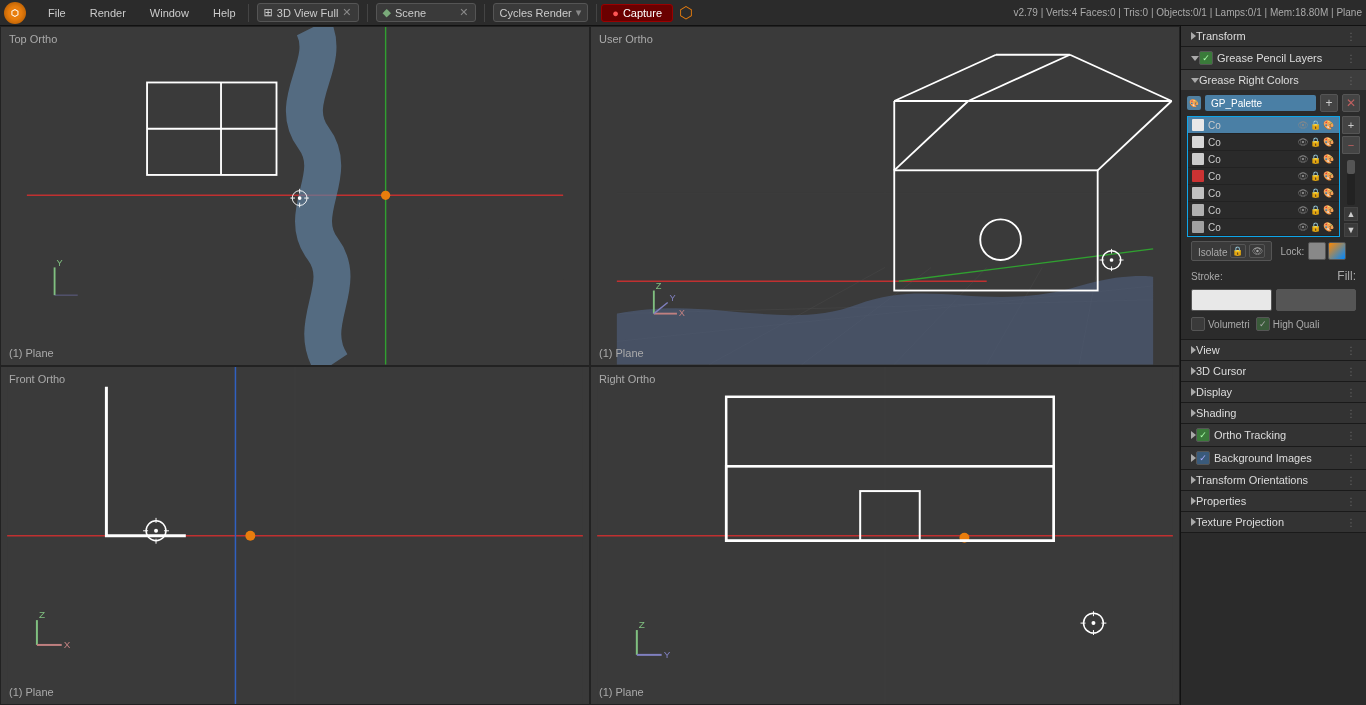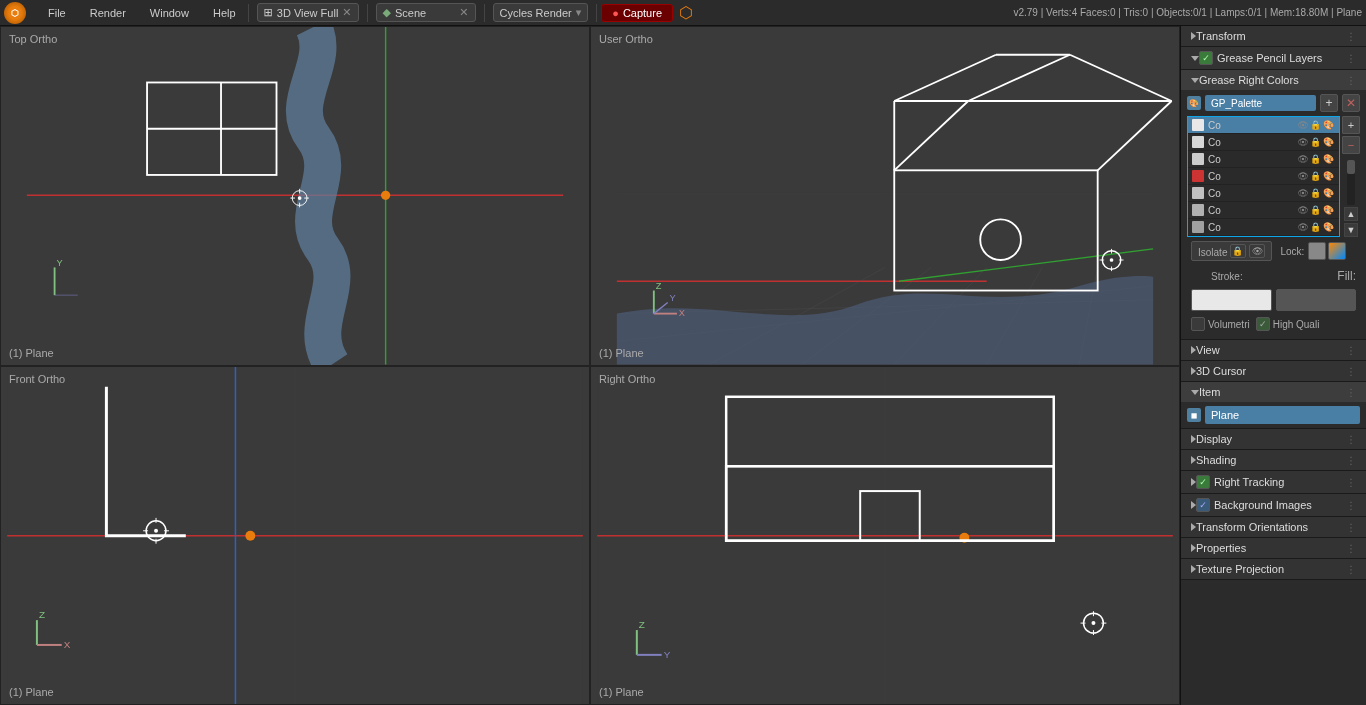--- a/index.html
+++ b/index.html
@@ -171,21 +171,20 @@
     .color-swatch { width: 12px; height: 12px; border-radius: 1px; flex-shrink: 0; }
     .color-label { font-size: 10px; color: #ccc; flex: 1; }
     .color-icons { display: flex; gap: 2px; margin-left: auto; font-size: 9px; color: #888; }
 
     
     .stroke-fill-row {
       display: flex;
       gap: 4px;
       padding: 4px;
       align-items: center;
-      margin-left: 20px;
     }
 
     .color-box {
       background: #444;
       border: 1px solid #555;
       border-radius: 2px;
       height: 20px;
       flex: 1;
     }
     .color-box.white { background: #e8e8e8; }
@@ -699,37 +698,20 @@
     </div>
 
     <div class="panel-section">
       <div class="panel-section-header">
         <div class="panel-triangle right"></div>
         <span>3D Cursor</span>
         <span style="margin-left:auto; color:#666; font-size:10px;">⋮</span>
       </div>
     </div>
 
-    <div class="panel-section">
-      <div class="panel-section-header" style="background:#3d3d3d;">
-        <div class="panel-triangle down"></div>
-        <span>Item</span>
-        <span style="margin-left:auto; color:#666; font-size:10px;">⋮</span>
-      </div>
-      <div class="panel-content">
-        <div style="display:flex;align-items:center;gap:4px;">
-          <div style="width:14px;height:14px;background:#5080a0;border-radius:2px;display:flex;align-items:center;justify-content:center;">
-            <span style="font-size:8px;color:#fff;">◼</span>
-          </div>
-          <div style="flex:1;background:#4a7fa5;border-radius:2px;padding:3px 6px;">
-            <span style="color:#fff;font-size:11px;">Plane</span>
-          </div>
-        </div>
-      </div>
-    </div>
 
     <div class="panel-section">
       <div class="panel-section-header">
         <div class="panel-triangle right"></div>
         <span>Display</span>
         <span style="margin-left:auto; color:#666; font-size:10px;">⋮</span>
       </div>
     </div>
 
     <div class="panel-section">
@@ -740,21 +722,21 @@
       </div>
     </div>
 
     <div class="panel-section">
       <div class="panel-section-header">
         <div class="panel-triangle right"></div>
         <div class="section-with-cb">
           <div class="section-cb">
             <span style="color:#aaffaa; font-size:9px;">✓</span>
           </div>
-          <span>Right Tracking</span>
+          <span>Ortho Tracking</span>
         </div>
         <span style="margin-left:auto; color:#666; font-size:10px;">⋮</span>
       </div>
     </div>
 
     <div class="panel-section">
       <div class="panel-section-header">
         <div class="panel-triangle right"></div>
         <div class="section-with-cb">
           <div class="section-cb-blue">

